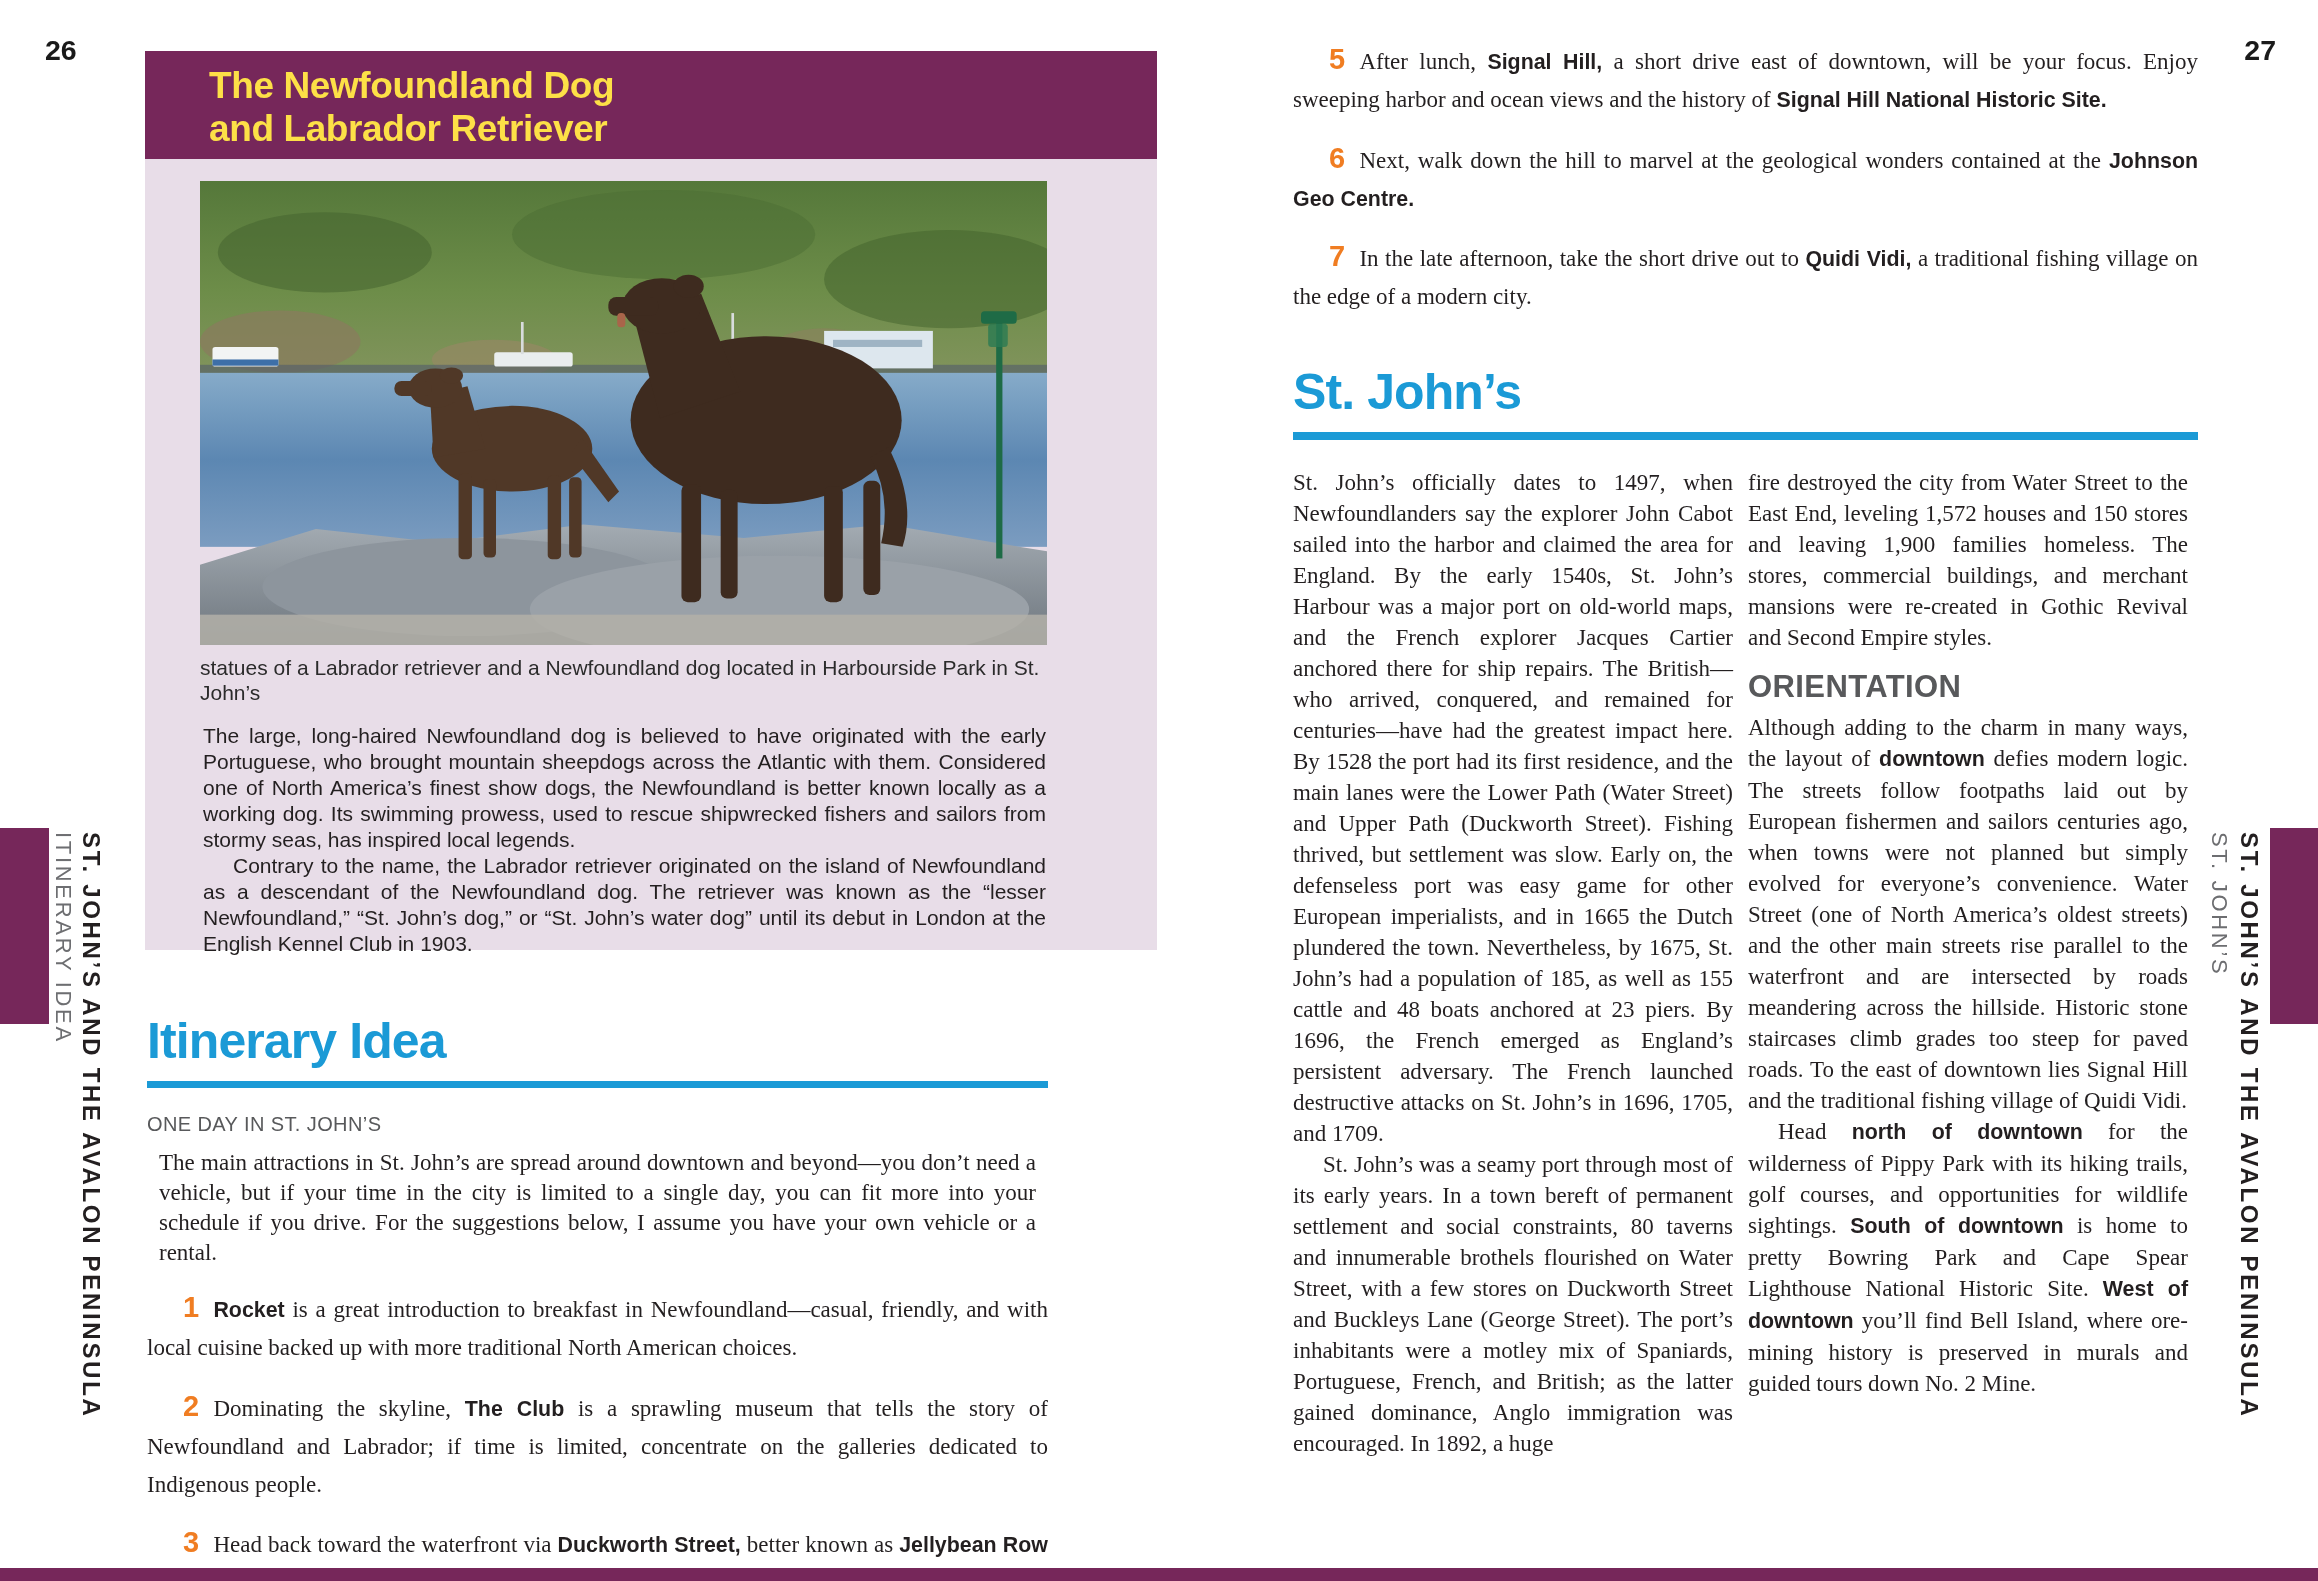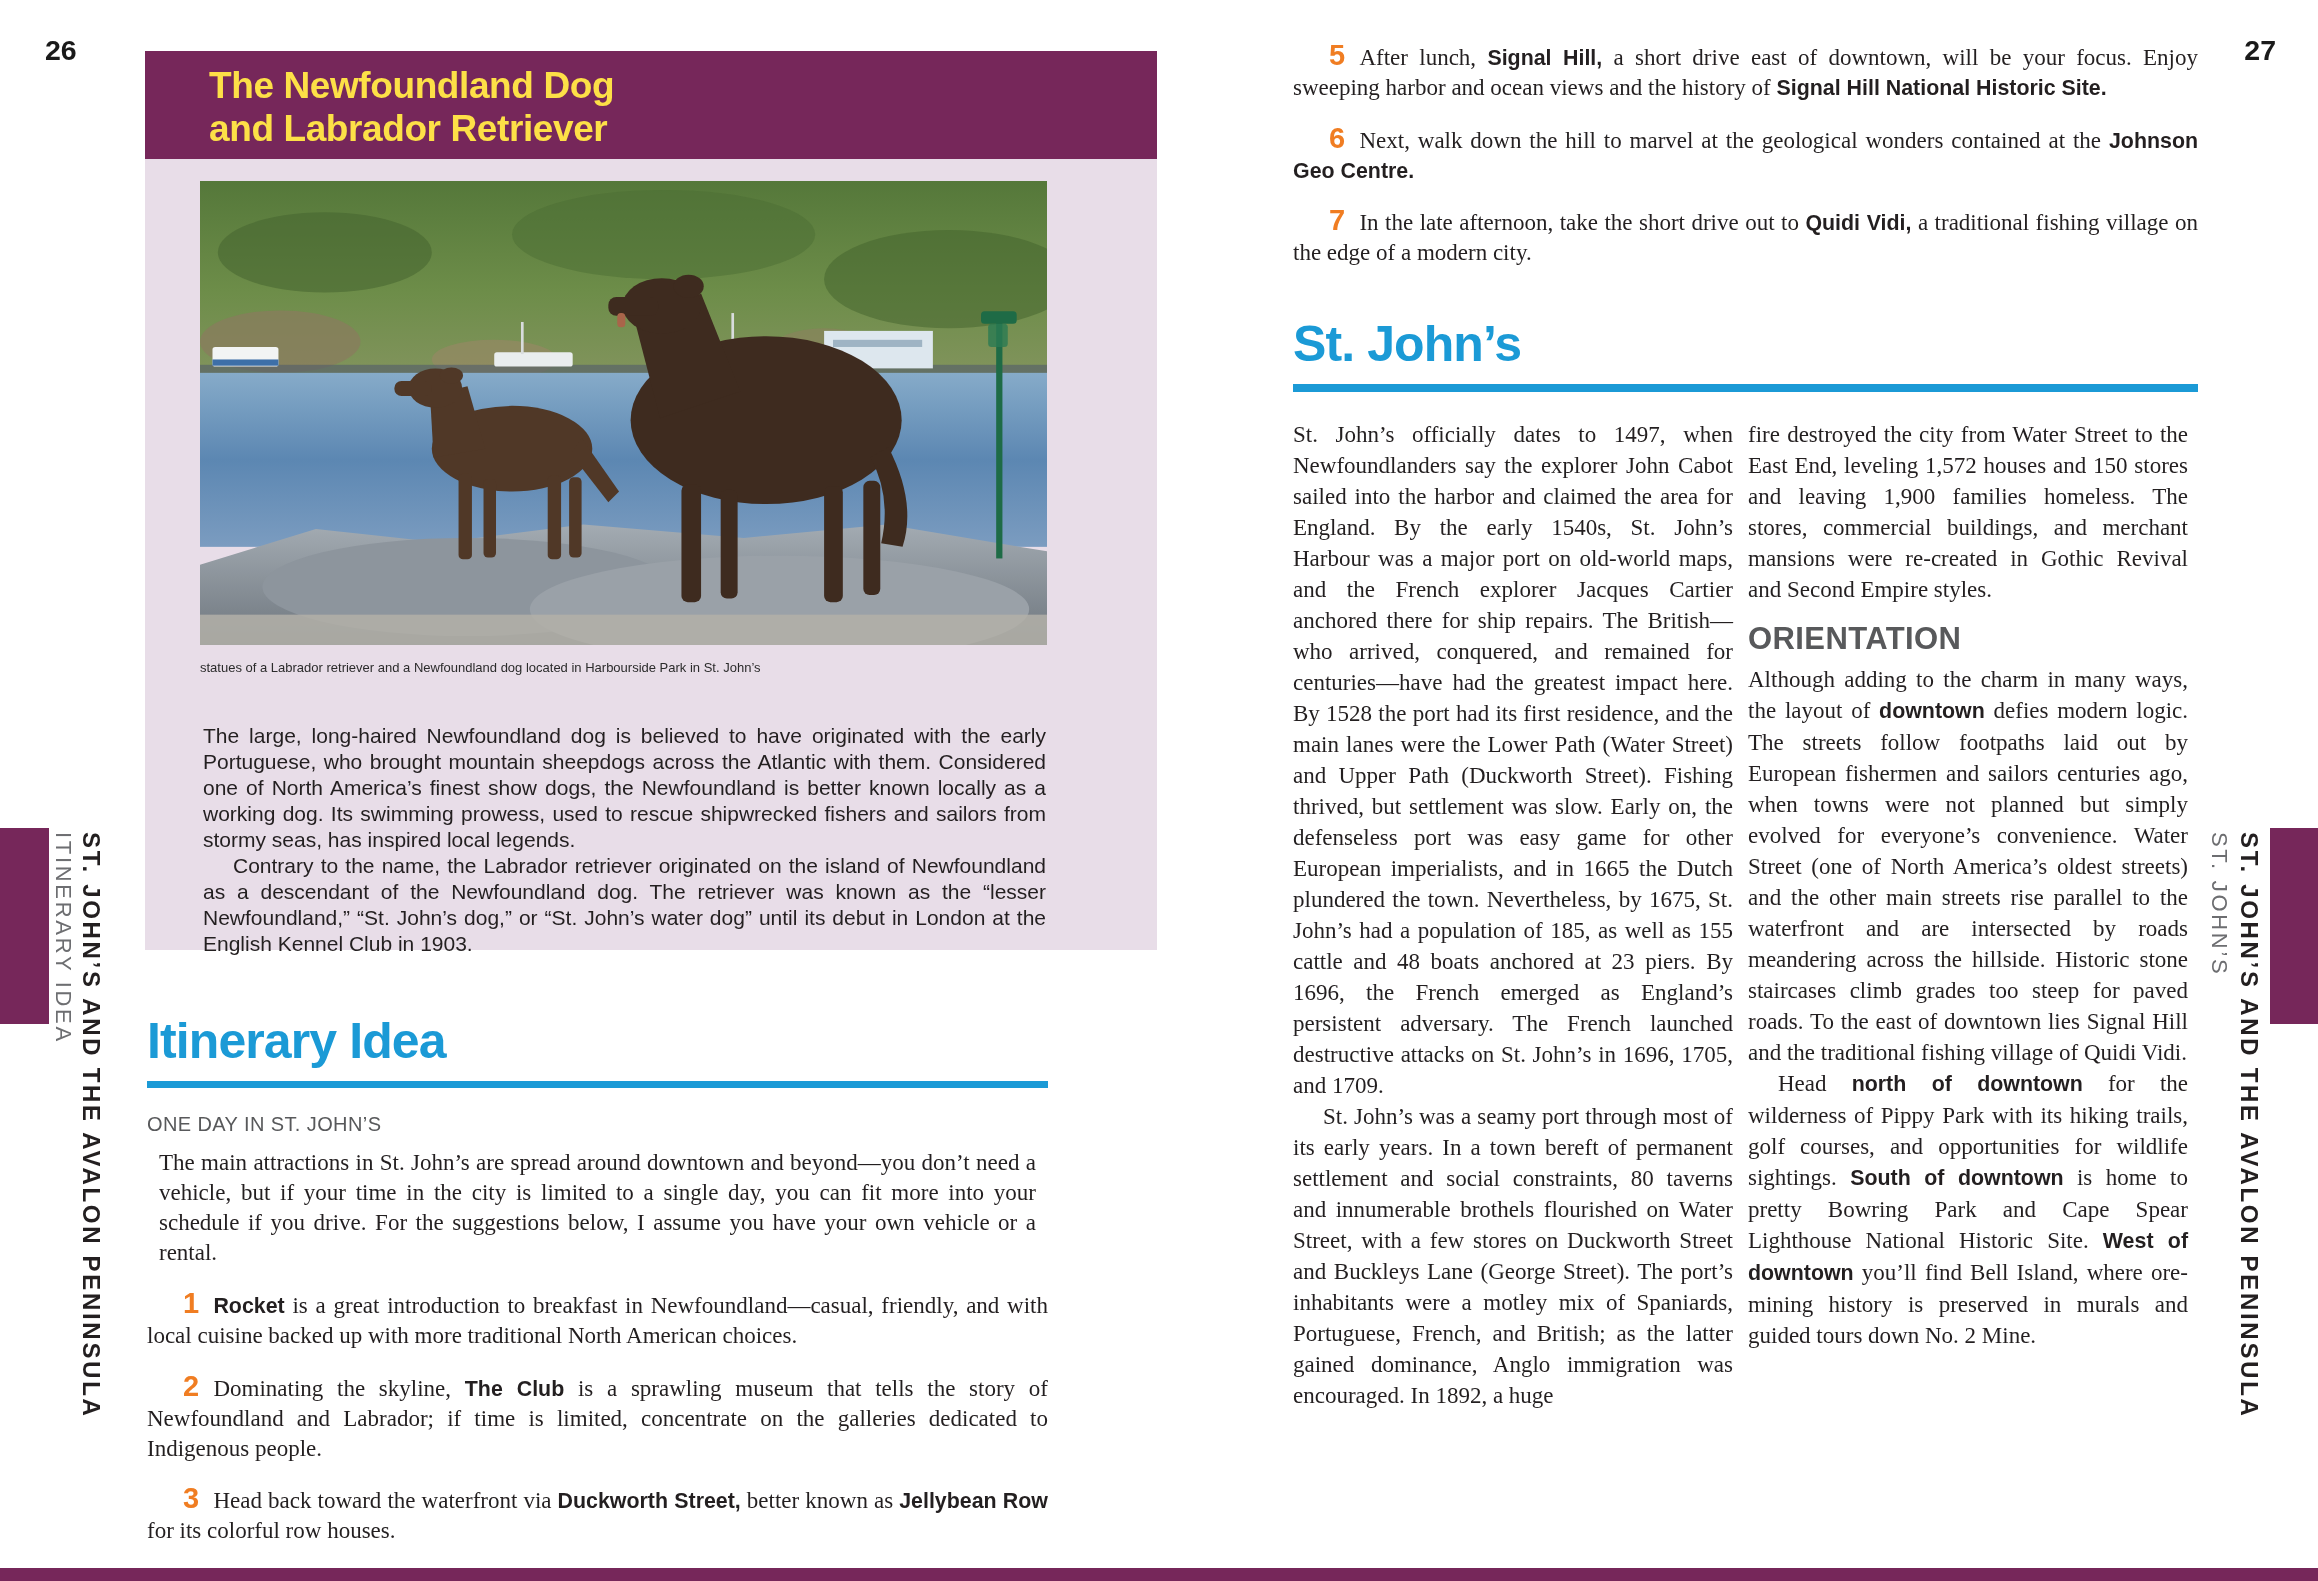--- a/index.html
+++ b/index.html
@@ -11,35 +11,35 @@
     font-family:"Liberation Sans",sans-serif;color:var(--ink);overflow:hidden;}
   .pagenum{position:absolute;top:34px;font-size:28.5px;font-weight:bold;color:#1a1a1a;}
   .pn-left{left:45px;} .pn-right{right:43px;}
 
   
   .feature-header{position:absolute;left:145px;top:51px;width:1012px;height:108px;
     background:var(--purple);box-sizing:border-box;padding:13.4px 0 0 64px;}
   .feature-title{color:#fde047;font-size:37px;line-height:43px;font-weight:bold;letter-spacing:-0.4px;}
   .feature-box{position:absolute;left:145px;top:159px;width:1012px;height:791px;background:var(--lavender);}
   .photo{position:absolute;left:55px;top:22px;width:847px;height:464px;display:block;}
-  .caption{position:absolute;left:55px;top:496px;width:856px;font-size:13px;line-height:25px;color:#2b2b2b;}
+  .caption{position:absolute;left:55px;top:496px;width:856px;font-size:21px;line-height:25px;color:#2b2b2b;}
   .feature-text{position:absolute;left:58px;top:564px;width:843px;font-size:21px;line-height:26px;
     text-align:justify;}
   .feature-text p{margin:0;}
   .feature-text p + p{text-indent:30px;}
 
   
   .left-flow{position:absolute;left:147px;top:1015px;width:901px;}
   .right-flow{position:absolute;left:1293px;top:40px;width:905px;}
   h2.section{font-size:50px;line-height:52px;font-weight:bold;color:var(--blue);
     letter-spacing:-0.9px;margin:0 0 14.3px 0;}
   .rule{height:7.1px;background:var(--blue);margin:0 0 25px 0;}
   h3.sub{font-size:20px;font-weight:normal;color:var(--grayhead);letter-spacing:0.4px;margin:0 0 10.7px 0;}
   .serifp{font-family:"Liberation Serif",serif;font-size:23px;line-height:30px;text-align:justify;margin:12px;}
-  .item{font-family:"Liberation Serif",serif;font-size:23px;line-height:30px;text-align:justify;
+  .item{font-family:"Liberation Serif",serif;font-size:23px;line-height:38px;text-align:justify;
     margin:19.6px 0 0 0;text-indent:36px;}
   .right-flow .item:first-child{margin-top:0;}
   .item .num{font-family:"Liberation Sans",sans-serif;font-weight:bold;color:var(--orange);
     font-size:29px;margin-right:14.3px;}
   .item b,.col b{font-family:"Liberation Sans",sans-serif;font-weight:bold;font-size:0.93em;}
   .stjohns-block{margin-top:50px;}
   .columns{display:flex;gap:15px;margin-top:27px;}
   .col{width:440px;font-family:"Liberation Serif",serif;font-size:23px;line-height:31px;text-align:justify;}
   .col p{margin:0;}
   .col p.pindent{text-indent:30px;}

